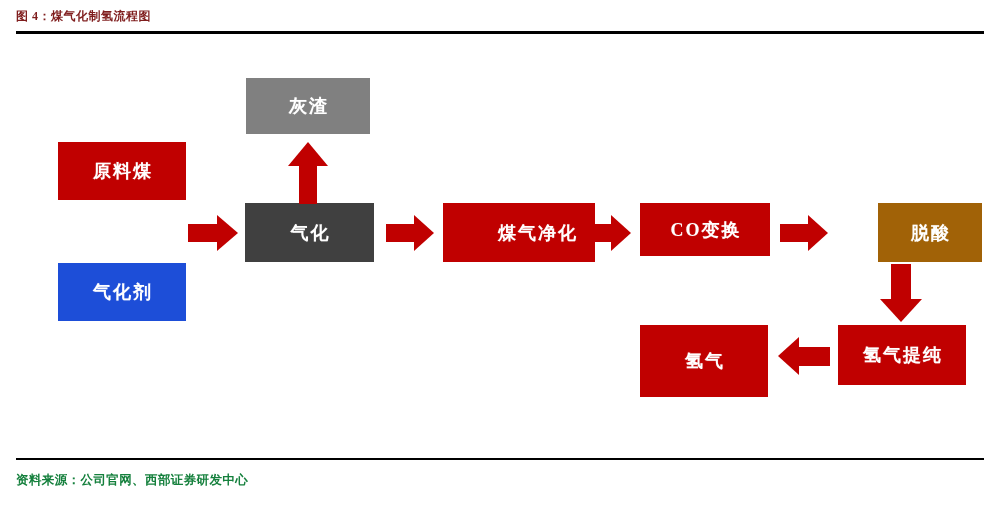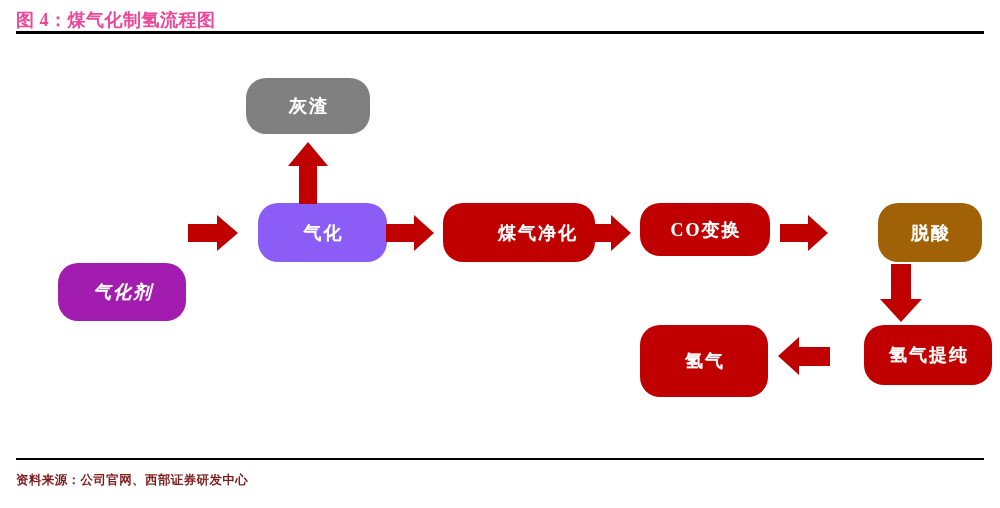--- a/index.html
+++ b/index.html
@@ -13,23 +13,23 @@
     position: relative;
     font-family: "Liberation Serif", "DejaVu Serif", serif;
     overflow: hidden;
   }
 
   
   .fig-title {
     position: absolute;
     left: 16px;
     top: 8px;
-    font-size: 18px;
+    font-size: 12px;
     font-weight: 700;
-    color: #ec4899;
+    color: #7f1d1d;
     letter-spacing: 0.5px;
     white-space: nowrap;
   }
   .rule-top {
     position: absolute;
     left: 16px;
     top: 31px;
     width: 968px;
     height: 3px;
     background: #000000;
@@ -41,38 +41,38 @@
     width: 968px;
     height: 2px;
     background: #000000;
   }
   .fig-source {
     position: absolute;
     left: 16px;
     top: 472px;
     font-size: 12.5px;
     font-weight: 700;
-    color: #7f1d1d;
+    color: #15803d;
     letter-spacing: 0.4px;
     white-space: nowrap;
   }
 
   
   .diagram {
     position: absolute;
     left: 0;
     top: 0;
     width: 1000px;
     height: 508px;
   }
 
   .node {
     position: absolute;
     box-sizing: border-box;
-    border-radius: 20px;
+    border-radius: 0;
     display: flex;
     align-items: center;
     justify-content: center;
     color: #ffffff;
     font-size: 18px;
     font-weight: 700;
     letter-spacing: 2px;
     text-indent: 2px;
     font-family: "Liberation Serif", "DejaVu Serif", serif;
     text-shadow: 0 0 1px rgba(255,255,255,0.35);
@@ -165,39 +165,42 @@
   }
 </style>
 </head>
 <body>
 
 <div class="fig-title">图 4：煤气化制氢流程图</div>
 <div class="rule-top"></div>
 
 <div class="diagram">
 
-  <div class="node red" style="left: 58px; top: 263px; width: 128px; height: 58px; background: #a21caf; font-style: italic;">
+  <div class="node red" style="left: 58px; top: 142px; width: 128px; height: 58px; background: rgb(192, 0, 0);">
+      <span>原料煤</span>
+    </div>
+  <div class="node red" style="left: 58px; top: 263px; width: 128px; height: 58px; background: #1d4ed8;">
       <span>气化剂</span>
     </div>
   <div class="node gray" style="left: 246px; top: 78px; width: 124px; height: 56px; background: rgb(128, 128, 128);">
       <span>灰渣</span>
     </div>
-  <div class="node red" style="left: 258px; top: 203px; width: 129px; height: 59px; background: #8b5cf6;">
+  <div class="node red" style="left: 245px; top: 203px; width: 129px; height: 59px; background: #404040;">
       <span>气化</span>
     </div>
   <div class="node red" style="left: 443px; top: 203px; width: 152px; height: 59px; background: rgb(192, 0, 0); padding-left: 36px;">
       <span>煤气净化</span>
     </div>
   <div class="node red" style="left: 640px; top: 203px; width: 130px; height: 53px; background: rgb(192, 0, 0);">
       <span>CO变换</span>
     </div>
   <div class="node red" style="left: 878px; top: 203px; width: 104px; height: 59px; background: #a16207;">
       <span>脱酸</span>
     </div>
-  <div class="node red" style="left: 838px; top: 325px; width: 128px; height: 60px; background: rgb(192, 0, 0); margin-left: 26px;">
+  <div class="node red" style="left: 838px; top: 325px; width: 128px; height: 60px; background: rgb(192, 0, 0);">
       <span>氢气提纯</span>
     </div>
   <div class="node red" style="left: 640px; top: 325px; width: 128px; height: 72px; background: rgb(192, 0, 0);">
       <span>氢气</span>
     </div>
 
   <div class="arrow arrow-right" style="left: 188px; top: 215px; width: 50px; height: 36px;">
       <span class="shaft"></span>
       <span class="head" style="border-top-width: 18px; border-bottom-width: 18px; border-left-width: 21px;"></span>
     </div>

